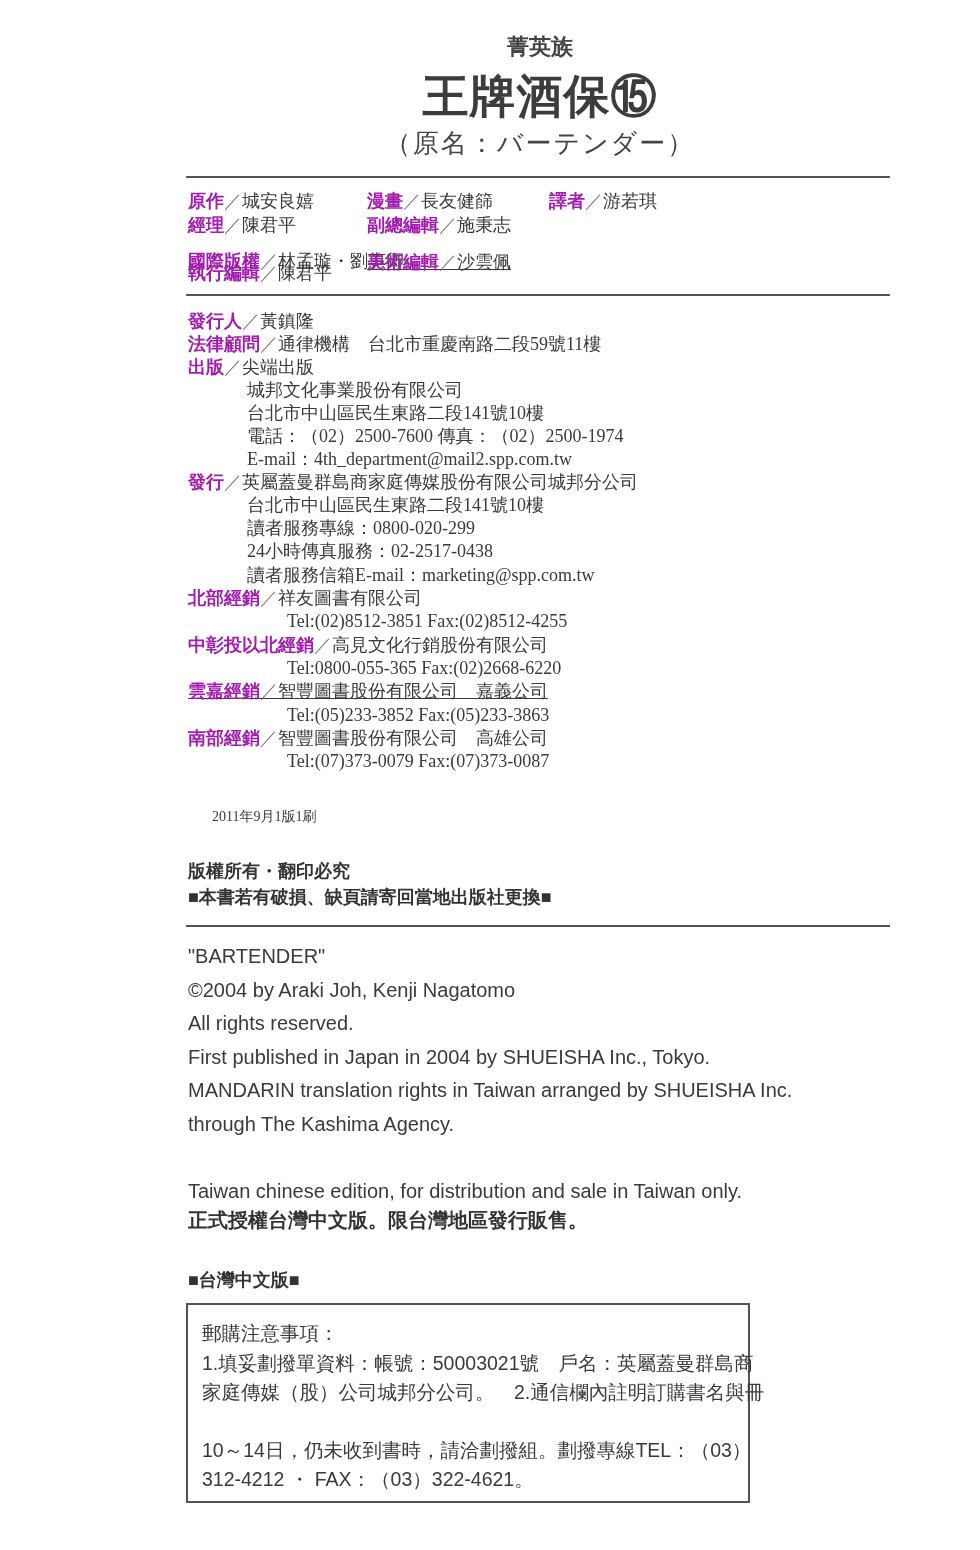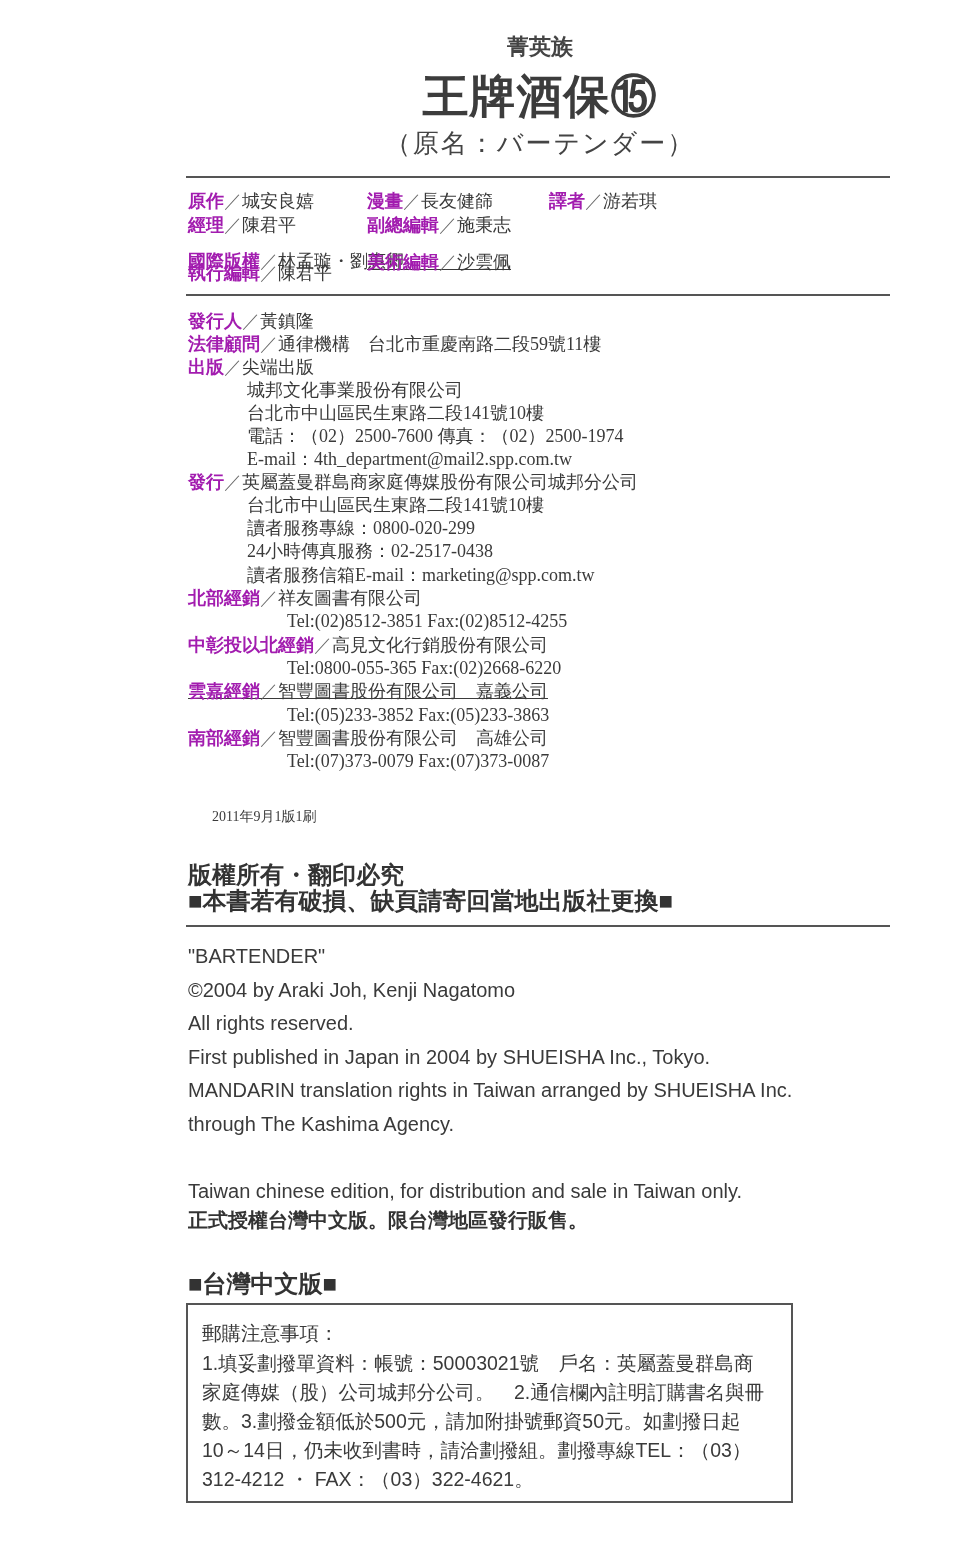--- a/index.html
+++ b/index.html
@@ -11,22 +11,22 @@
   .sans { font-family:"Liberation Sans","DejaVu Sans",sans-serif; }
   .center { left:0; width:1080px; text-align:center; }
   .series { top:32px; font-size:22px; font-weight:bold; color:#444; }
   .title { top:66px; font-size:46px; font-weight:bold; color:#3c3c3c; letter-spacing:1px; }
   .subtitle { top:126px; font-size:26px; color:#444; letter-spacing:2px; }
   .rule { left:186px; width:704px; height:2px; background:#555; }
   .line { font-size:18px; line-height:23px; white-space:nowrap; color:#3a3a3a; }
   .lbl { font-family:"Liberation Sans","DejaVu Sans",sans-serif; font-weight:bold; color:#a21caf; }
   .sep { font-family:"Liberation Sans","DejaVu Sans",sans-serif; color:#666; }
   .eng { font-family:"Liberation Sans","DejaVu Sans",sans-serif; font-size:20px; line-height:33.5px; color:#3a3a3a; white-space:nowrap; }
-  .boldzh { font-family:"Liberation Sans","DejaVu Sans",sans-serif; font-weight:bold; font-size:24px; color:#333; white-space:nowrap; }
-  .box { left:186px; top:1303px; width:607px; height:200px; border:2px solid #555; box-sizing:border-box; }
+  .boldzh { font-family:"Liberation Sans","DejaVu Sans",sans-serif; font-weight:bold; font-size:18px; color:#333; white-space:nowrap; }
+  .box { left:186px; top:1303px; width:564px; height:200px; border:2px solid #555; box-sizing:border-box; }
   .box .l { font-family:"Liberation Sans","DejaVu Sans",sans-serif; font-size:19.5px; line-height:28.5px; color:#3a3a3a; white-space:nowrap; position:absolute; left:14px; }
 </style>
 </head>
 <body>
 
 <div class="abs center sans series">菁英族</div>
 <div class="abs center sans title">王牌酒保⑮</div>
 <div class="abs center sans subtitle">（原名：バーテンダー）</div>
 <div class="abs rule" style="top:176px;"></div>
 
@@ -110,16 +110,15 @@
 
 <div class="abs eng" style="left:188px; top:1175px;">Taiwan chinese edition,  for distribution and sale in Taiwan only.</div>
 <div class="abs boldzh" style="left:188px; top:1207px; font-size:20px;">正式授權台灣中文版。限台灣地區發行販售。</div>
 
 <div class="abs boldzh" style="left:188px; top:1268px;">■台灣中文版■</div>
 
 <div class="abs box">
   <div class="l" style="top:14px;">郵購注意事項：</div>
   <div class="l" style="top:44px;">1.填妥劃撥單資料：帳號：50003021號　戶名：英屬蓋曼群島商</div>
   <div class="l" style="top:73px;">家庭傳媒（股）公司城邦分公司。　2.通信欄內註明訂購書名與冊</div>
-  <div class="l" style="top:102px;">數。3.劃撥金額低於500元，請加附掛號郵資50元。如劃撥日起</div>
   <div class="l" style="top:131px;">10～14日，仍未收到書時，請洽劃撥組。劃撥專線TEL：（03）</div>
   <div class="l" style="top:160px;text-align:center;">312-4212 ・ FAX：（03）322-4621。</div>
 </div>
 
 </body></html>

